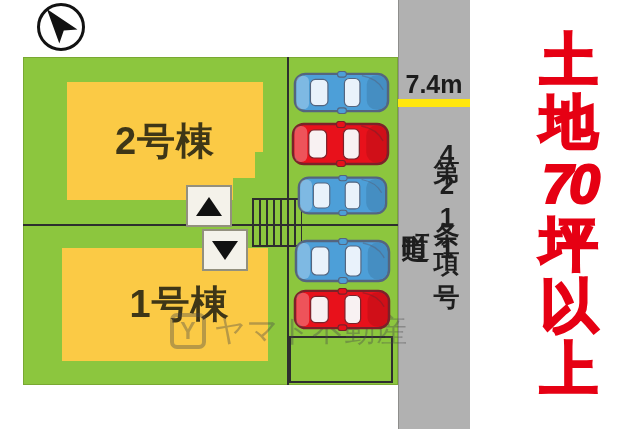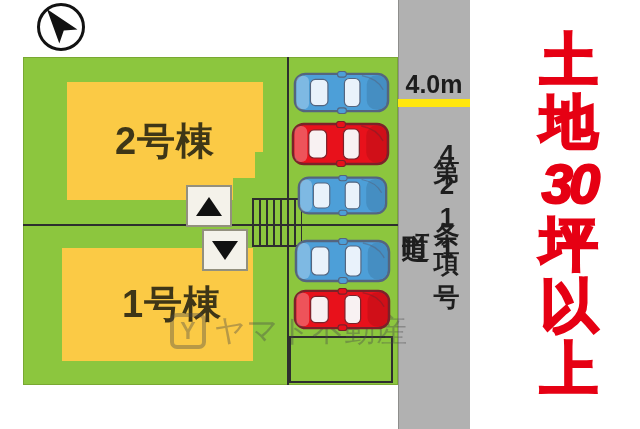--- a/index.html
+++ b/index.html
@@ -19,21 +19,21 @@
     background:#8cc63e; border:1px solid #79a832; z-index:1;
   }
 
   
   .building { position:absolute; background:#fbca45; z-index:2;padding-left:29px; }
   .building-2 {
     left:67px; top:82px; width:196px; height:118px;
     clip-path:polygon(0px 0px,196px 0px,196px 70px,188px 70px,188px 96px,166px 96px,166px 118px,0px 118px);
   }
   .building-1 {
-    left:62px; top:248px; width:191px; height:113px;
+    left:62px; top:248px; width:206px; height:113px;
     display:flex; align-items:center; justify-content:center;
   }
   .building-label {
     font-size:38px; font-weight:bold; color:#3e3617; letter-spacing:1px; white-space:nowrap;
   }
   .b2-label { position:absolute; left:20px; top:34px; width:156px; text-align:center; }
 
   
   .lot-line-h { position:absolute; left:23px; top:224px; width:375px; height:2px; background:#2e2e2e; z-index:3; }
   .lot-line-v { position:absolute; left:287px; top:57px; width:2px; height:328px; background:#2e2e2e; z-index:3; }
@@ -185,32 +185,32 @@
       <rect x="3.5" y="5" width="13" height="36" rx="6" fill="rgba(255,255,255,0.28)"></rect>
       <rect x="46" y="0.5" width="9" height="6" rx="2.5" fill="#e8111b" stroke="#7c2129" stroke-width="1.2"></rect>
       <rect x="46" y="39.5" width="9" height="6" rx="2.5" fill="#e8111b" stroke="#7c2129" stroke-width="1.2"></rect>
       <rect x="18" y="9" width="18" height="28" rx="5" fill="#f8f1f2" stroke="#7c2129" stroke-width="1.2"></rect>
       <rect x="53" y="8" width="16" height="30" rx="5" fill="#f8f1f2" stroke="#7c2129" stroke-width="1.2"></rect>
       <path d="M71 5 Q87 8 93 20" fill="none" stroke="#7c2129" stroke-width="1.3" opacity="0.55"></path>
     </svg></div>
     </div>
 
   <div class="road"></div>
-  <div class="road-width-label">4.0m</div>
+  <div class="road-width-label">7.4m</div>
   <div class="road-width-bar"></div>
   <div class="road-designation">第42条1項1号</div>
   <div class="road-type">町道</div>
 
   <div class="watermark">
     <div class="wm-icon">Y</div>
     <div class="wm-text">ヤマト不動産</div>
   </div>
 
   <div class="headline">
     <span>土</span>
     <span>地</span>
-    <span class="digits">30</span>
+    <span class="digits">70</span>
     <span>坪</span>
     <span>以</span>
     <span>上</span>
   </div>
 
 </div>
 
 </body></html>

